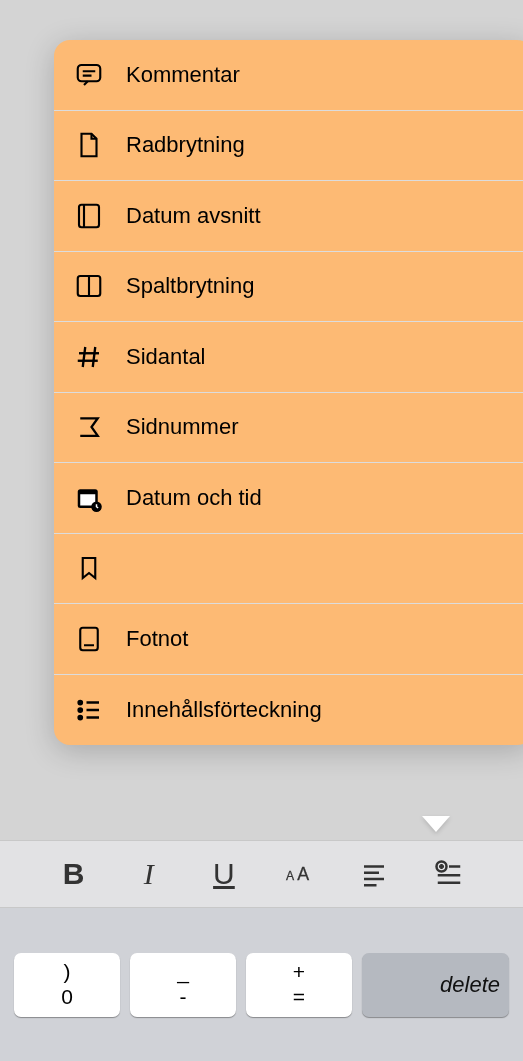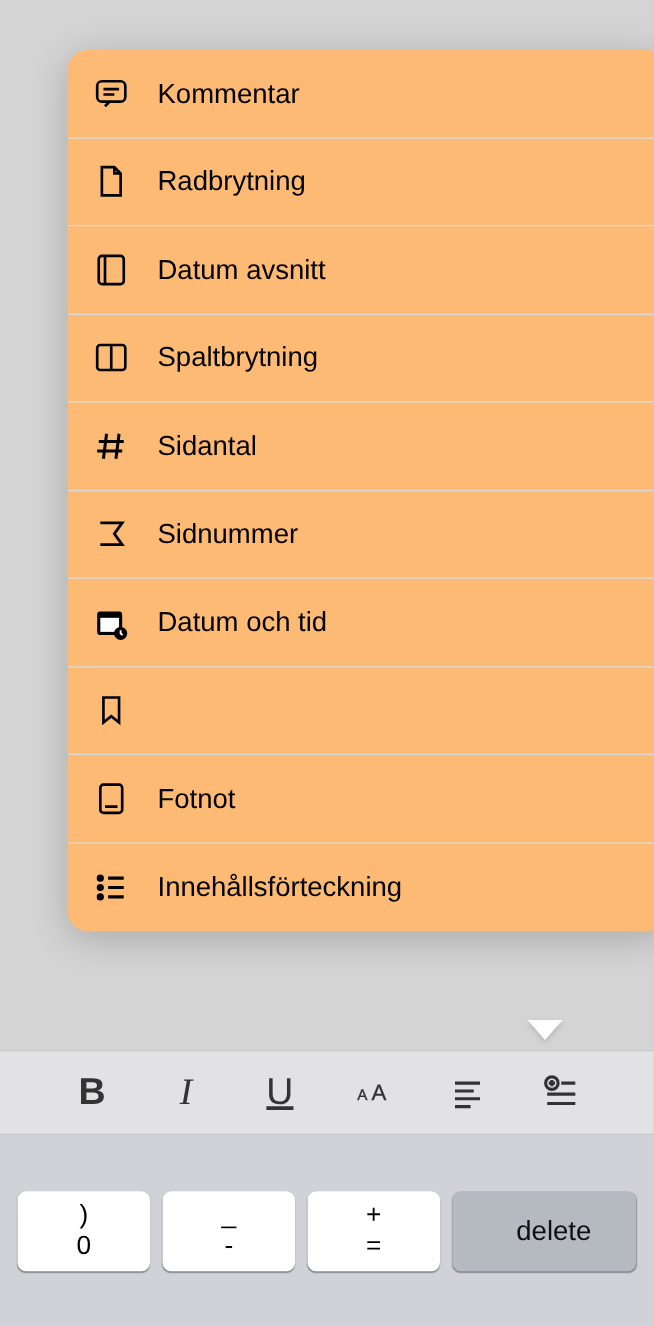--- a/index.html
+++ b/index.html
@@ -106,22 +106,23 @@
       cursor: pointer;
     }
     .key-sym { width: 106px; }
     .key-delete {
       flex: 1;
       background: #b5b9c0;
       font-size: 22px;
       color: #111;
       align-items: center;
       justify-content: flex-end;
-      padding-right: 36px;
+      padding-right: 9px;
       flex-direction: row;
+      font-style: italic;
     }
   </style>
 </head>
 <body>
 
 <div class="popup">
 
   <div class="menu-item">
     <span class="menu-icon">
       <svg viewBox="0 0 24 24" fill="none" stroke="#000" stroke-width="1.7">

